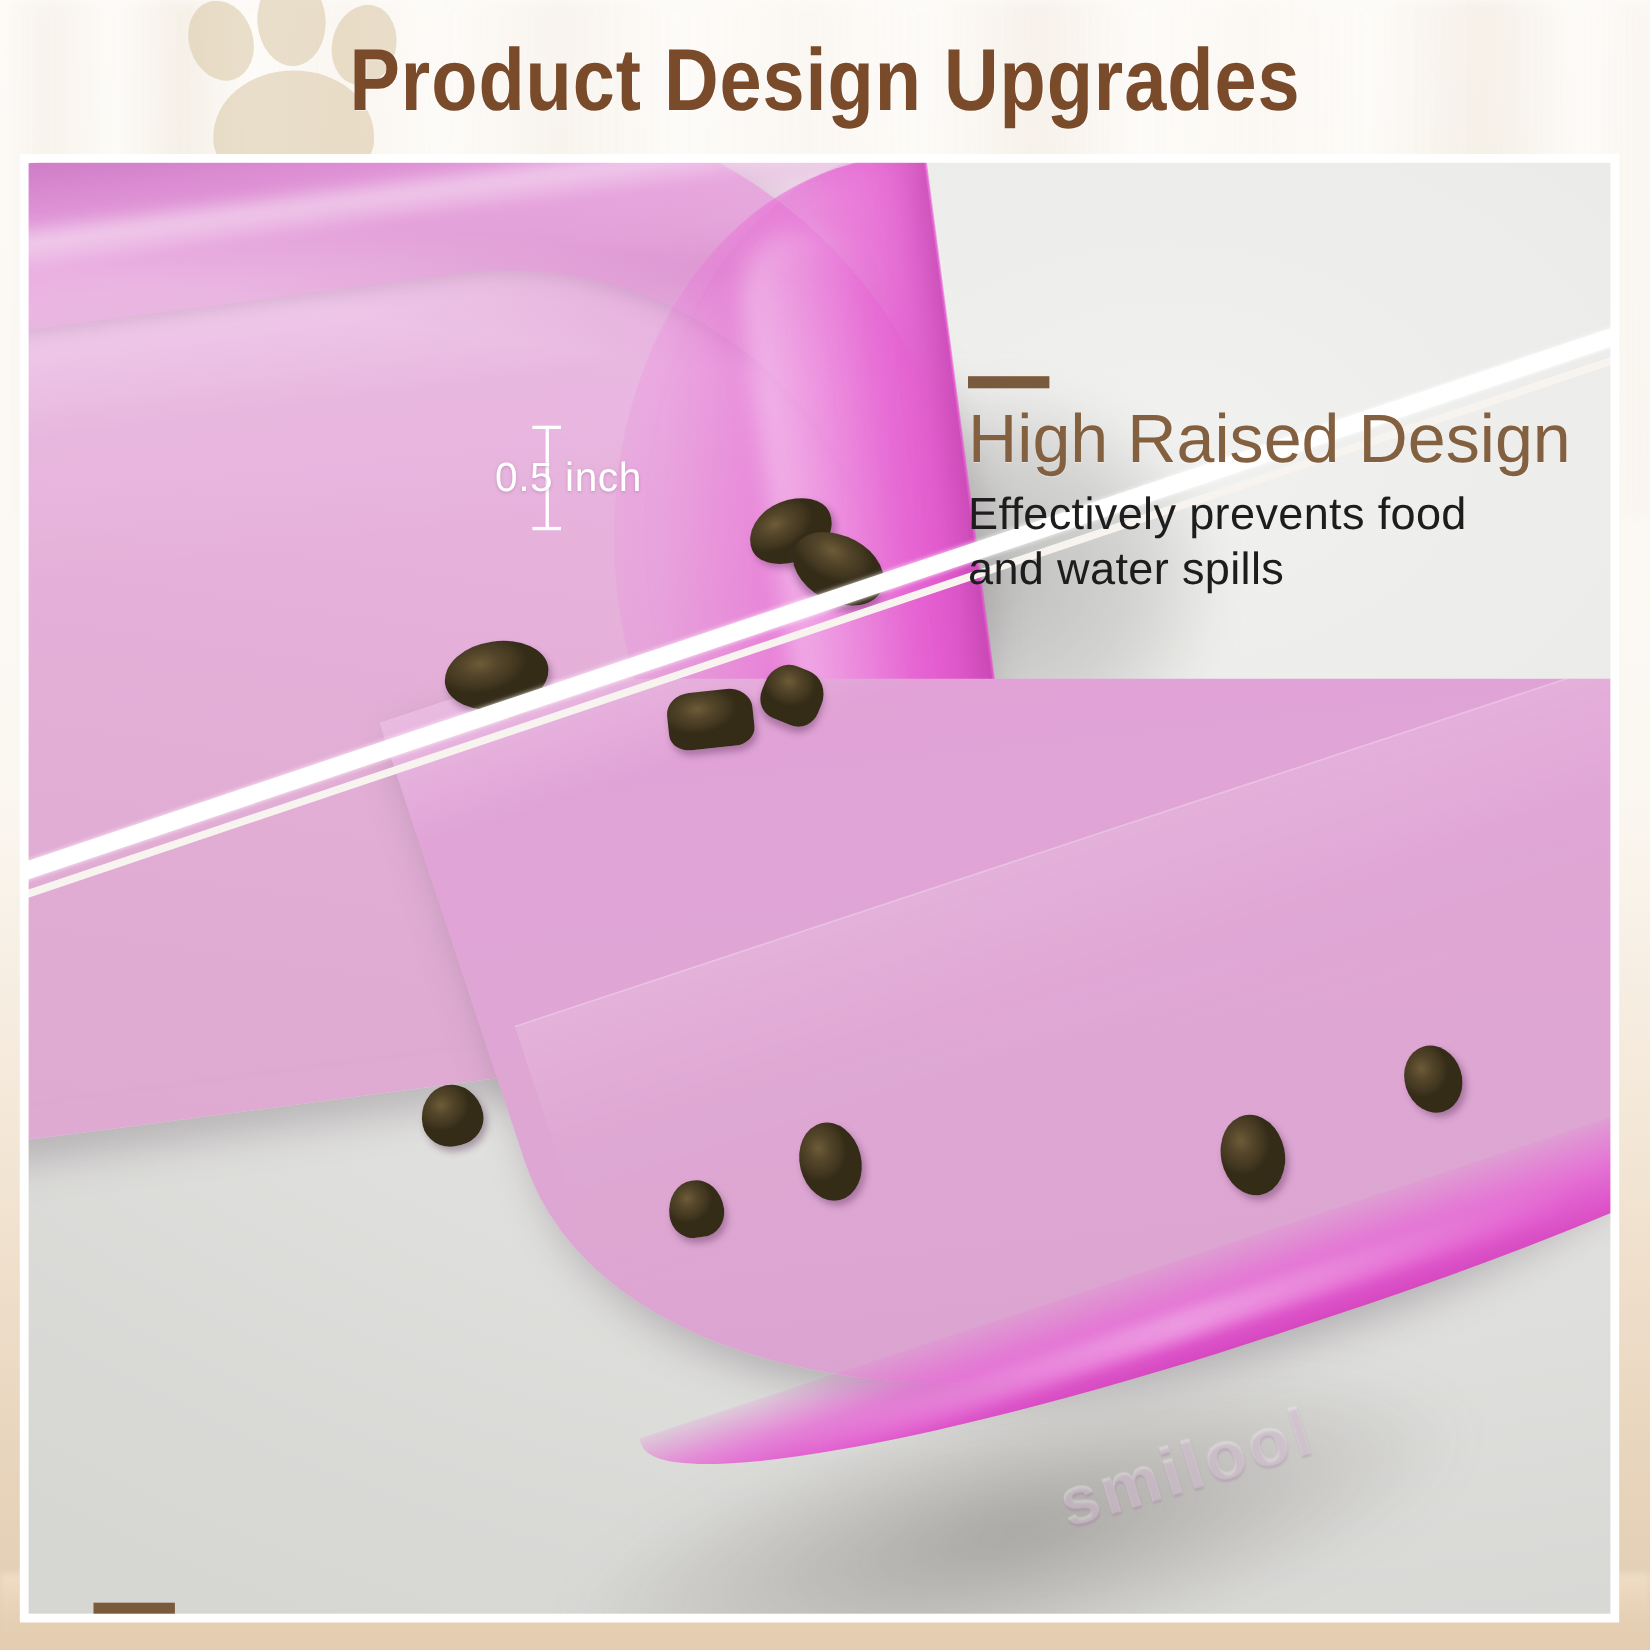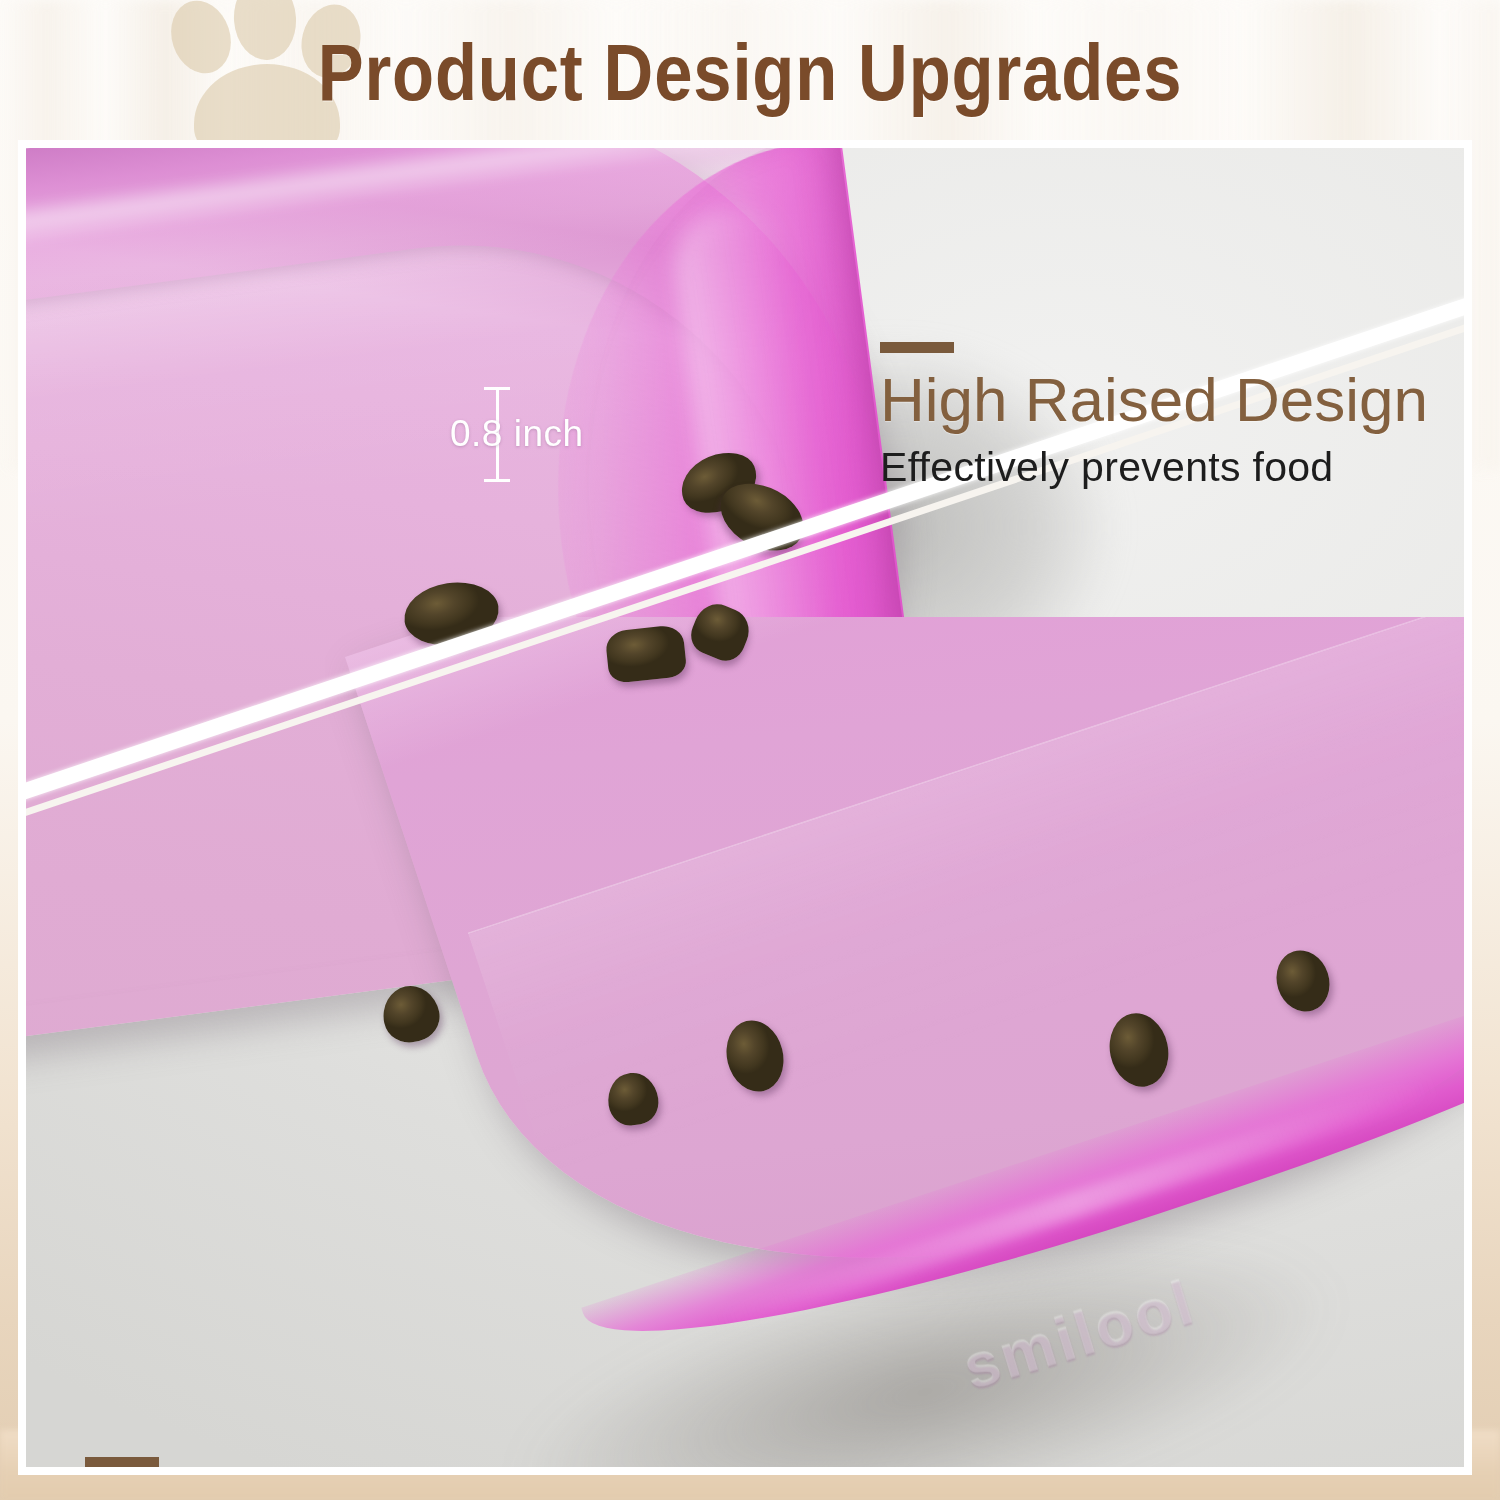--- a/index.html
+++ b/index.html
@@ -339,21 +339,21 @@
       <div class="crease"></div>
       <div class="wall"></div>
       <div class="wall-gloss"></div>
       <div class="shadow-inner"></div>
     </div>
 
     <div class="dim">
       <div class="cap cap-top"></div>
       <div class="bar vline"></div>
       <div class="cap cap-bot"></div>
-      <div class="label">0.8 inch</div>
+      <div class="label">0.5 inch</div>
     </div>
 
     <div class="divider"></div>
     <div class="divider2"></div>
 
     <div class="shadow-bottom-mat"></div>
 
     <div class="mat-bottom-wrap">
       <div class="mat-bottom">
         <div class="gloss-top"></div>
@@ -378,20 +378,21 @@
         <div class="kibble" style="left: 702px; top: 873px; width: 56px; height: 72px; border-radius: 50%; transform: rotate(-14deg);"></div>
         <div class="kibble" style="left: 1085px; top: 866px; width: 58px; height: 74px; border-radius: 50%; transform: rotate(-12deg);"></div>
         <div class="kibble" style="left: 1252px; top: 803px; width: 52px; height: 62px; border-radius: 50%; transform: rotate(-18deg);"></div>
       </div>
 
     <div class="feat feat-tr">
       <div class="accent-bar"></div>
       <div class="head">High Raised Design</div>
       <div class="sub">
         <div>Effectively prevents food</div>
+        <div>and water spills</div>
       </div>
     </div>
 
     <div class="feat feat-bl">
       <div class="accent-bar"></div>
 
     </div>
 
   </div>
 

